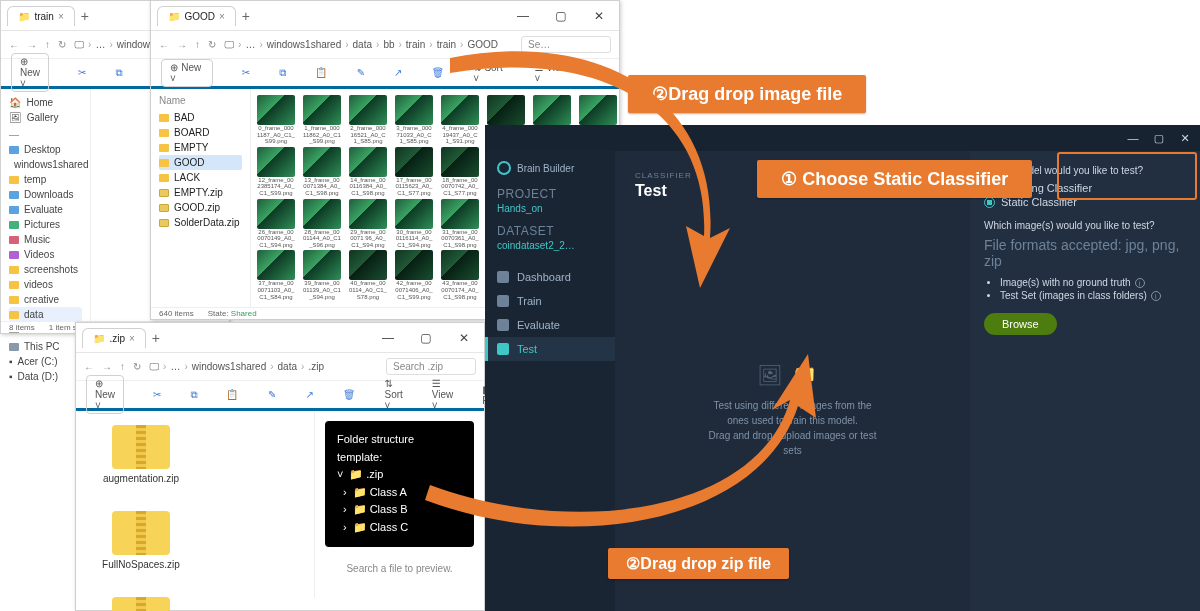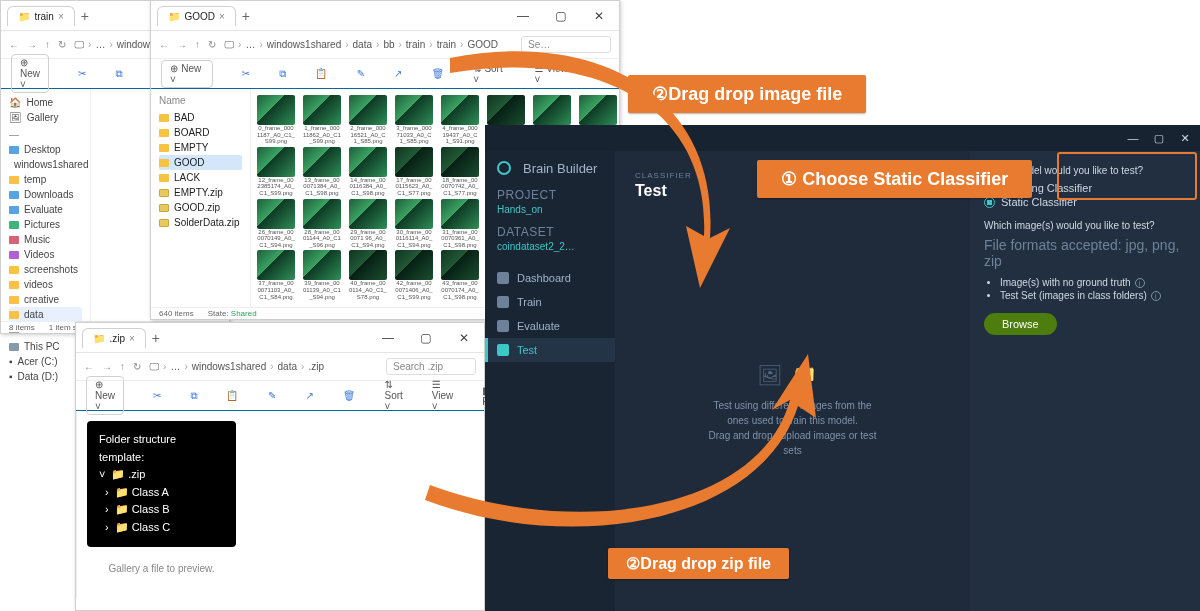--- a/index.html
+++ b/index.html
@@ -14,21 +14,21 @@
   .titlebar .plus{margin-left:6px;color:#666;font-size:14px}
   .winctrl{margin-left:auto;display:flex;gap:10px;color:#444}
   .winctrl span{width:28px;text-align:center;font-size:12px}
 
   .addr{height:28px;display:flex;align-items:center;gap:8px;padding:0 8px;border-bottom:1px solid #eee;color:#555}
   .addr .nav{display:flex;gap:8px;color:#888}
   .addr .crumb{display:flex;align-items:center;gap:4px;font-size:10px}
   .addr .crumb .sep{color:#aaa}
   .addr .search{margin-left:auto;width:90px;border:1px solid #ddd;border-radius:3px;padding:2px 6px;color:#888;font-size:10px}
 
-  .tool{height:30px;display:flex;align-items:center;gap:29px;padding:0 10px;font-size:10px;color:#555;border-bottom:1px solid #0369a1}
+  .tool{height:30px;display:flex;align-items:center;gap:29px;padding:0 10px;font-size:10px;color:#555;border-bottom:3px solid #0369a1}
   .tool .chip{border:1px solid #d0d0d0;border-radius:4px;padding:2px 8px}
   .tool .ico{color:#3a76d6}
 
   .body{display:flex;height:calc(100% - 100px)}
   .side{width:90px;border-right:1px solid #eee;padding:6px 8px;font-size:10px;color:#444}
   .side .hdr{color:#888;margin:4px 0 2px}
   .side .item{display:flex;align-items:center;gap:5px;padding:2px 0}
   .side .item.sel{background:#e8f0fe;border-radius:3px}
   .side .ic{width:10px;height:8px;background:#f6c343;border-radius:1px;display:inline-block}
   .side .ic.doc{background:#5aa2e0}
@@ -68,21 +68,21 @@
   .zipprev .msg{margin-top:auto;color:#888;font-size:10px;text-align:center;padding:14px 0}
 
   
   .bb{background:#1f2a3b;color:#cfd8e3;font-size:11px}
   .bb .topbar{height:26px;background:#172330;display:flex;align-items:center;padding:0 6px}
   .bb .topbar .spacer{flex:1}
   .bb .topbar .wc{display:flex;gap:8px;color:#cfd8e3}
   .bb .topbar .wc span{width:18px;text-align:center}
   .bb .content{display:flex;height:calc(100% - 26px)}
   .bb .lnav{width:130px;background:#1a2534;padding:10px 0}
-  .bb .lnav .brand{display:flex;gap:12px;padding:0 12px 10px;font-size:13px;color:#9fb4c9}
+  .bb .lnav .brand{display:flex;align-items:center;gap:6px;padding:0 12px 10px;font-size:10px;color:#9fb4c9}
   .bb .lnav .brand .logo{width:14px;height:14px;border:2px solid #3fc6c6;border-radius:50%}
   .bb .lnav .lab{padding:2px 12px;font-size:12px;letter-spacing:.5px;color:#6d8299;text-transform:uppercase}
   .bb .lnav .val{padding:0 12px 8px;font-size:10px;color:#cfd8e3}
   .bb .lnav .val.link{color:#3fc6c6}
   .bb .lnav .mi{display:flex;align-items:center;gap:8px;padding:6px 12px;color:#9fb4c9;font-size:11px}
   .bb .lnav .mi .mico{width:12px;height:12px;display:inline-block;background:#6d8299;border-radius:2px}
   .bb .lnav .mi.active{background:#243447;color:#3fc6c6;border-left:3px solid #3fc6c6;padding-left:9px}
   .bb .lnav .mi.active .mico{background:#3fc6c6}
   .bb .main{flex:1;display:flex}
   .bb .center{flex:1;position:relative}
@@ -499,29 +499,43 @@
     <span class="ico">📋</span>
     <span class="ico">✎</span>
     <span class="ico">↗</span>
     <span class="ico">🗑</span>
     <span>⇅ <span>Sort</span> ˅</span>
     <span>☰ <span>View</span> ˅</span>
     <span style="margin-left:auto">◧ <span>Preview</span></span>
   </div>
   <div class="body">
     <div class="zipgrid">
+      <div class="zipleft">
+        <div class="zipitem">
+            <div class="folder zip"></div>
+            <div class="cap">augmentation.zip</div>
+          </div>
+        <div class="zipitem">
+            <div class="folder zip"></div>
+            <div class="cap">FullNoSpaces.zip</div>
+          </div>
+        <div class="zipitem">
+            <div class="folder zip"></div>
+          </div>
+
+      </div>
       <div class="zipprev">
         <div class="tmpl">
           <b>Folder structure template:</b><br>
           ˅&nbsp;&nbsp;📁 <span>.zip</span><br>
           &nbsp;&nbsp;›&nbsp;&nbsp;📁 <span>Class A</span><br>
           &nbsp;&nbsp;›&nbsp;&nbsp;📁 <span>Class B</span><br>
           &nbsp;&nbsp;›&nbsp;&nbsp;📁 <span>Class C</span>
         </div>
-        <div class="msg">Gallery a file to preview.</div>
+        <div class="msg">Search a file to preview.</div>
       </div>
     </div>
   </div>
 </div>
 
 <div class="abs bb" style="left:485px;top:125px;width:715px;height:486px">
   <div class="topbar">
     <div class="spacer"></div>
     <div class="wc">
         <span>―</span>

